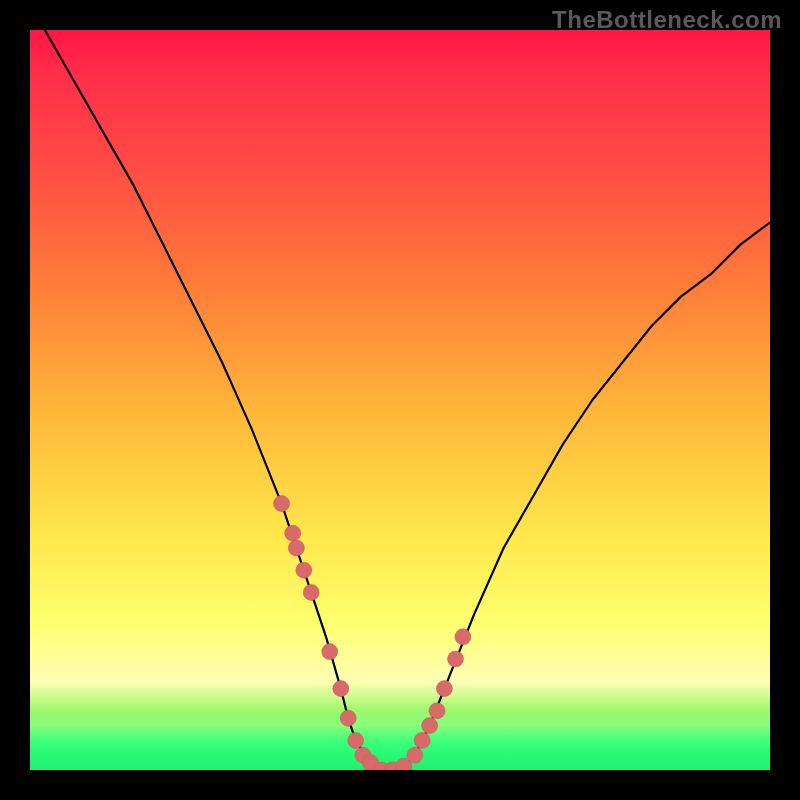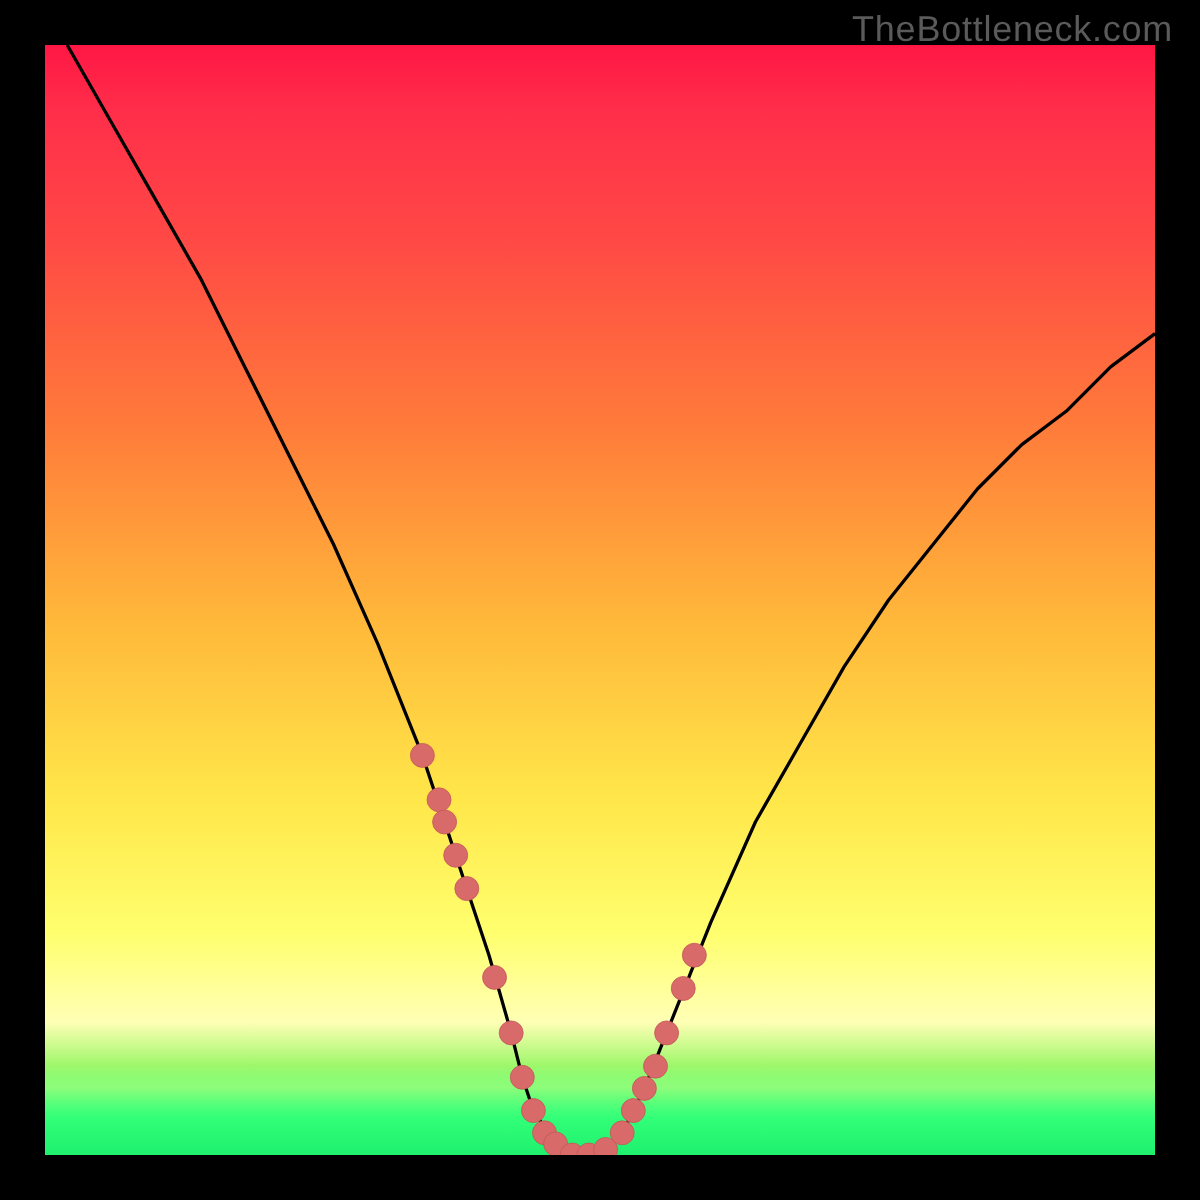--- a/index.html
+++ b/index.html
@@ -71,21 +71,21 @@
     fill: #d96a6a;
     stroke: #c25555;
     stroke-width: 0.5;
   }
   .watermark {
     position: absolute;
     top: 6px;
     right: 18px;
     color: #5a5a5a;
     font-size: 24px;
-    font-weight: 400;
+    font-weight: 700;
     letter-spacing: 0.5px;
     user-select: none;
   }
 </style>
 </head>
 <body>
 
 <div class="frame">
   <div class="watermark">TheBottleneck.com</div>
   <div class="plot">

